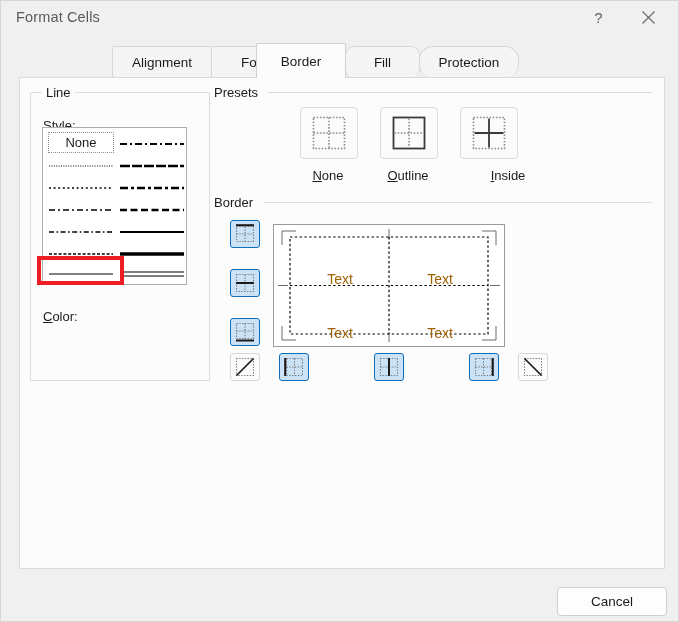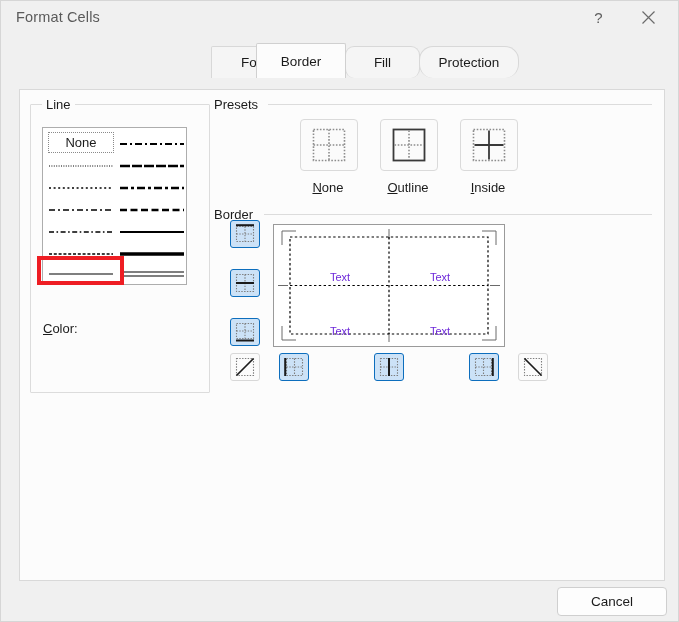--- a/index.html
+++ b/index.html
@@ -62,21 +62,20 @@
     z-index: 4;
     font-weight: 400;
   }
 
   
   #content {
     position: absolute; left: 18px; top: 76px;
     width: 646px; height: 492px;
     background: #fcfcfc;
     border: 1px solid #d9d9d9;
-    margin-top: 12px;
   }
 
   
   .group-label {
     position: absolute;
     font-size: 13px; color: #1b1b1b;
     background: #fcfcfc;
     padding: 0 4px;
     white-space: nowrap;
   }
@@ -157,21 +156,21 @@
 
   
   #preview-box {
     position: absolute;
     left: 272px; top: 223px; width: 232px; height: 123px;
     background: #ffffff;
     border: 1px solid #9a9a9a;
   }
   .ptext {
     position: absolute;
-    font-size: 11px; color: #6d28d9;
+    font-size: 14px; color: #a16207;
     width: 60px; text-align: center;
   }
 
   
   .bbtn {
     position: absolute;
     width: 30px; height: 28px;
     border-radius: 3px;
     border: 1px solid #d8d8d8;
     background: #fbfbfb;
@@ -217,20 +216,21 @@
     </div>
 
     <div class="tb-btn" id="close-btn">
       <svg width="15" height="15" viewBox="0 0 15 15" aria-hidden="true">
         <path d="M1.5 1.5 L13.5 13.5 M13.5 1.5 L1.5 13.5" stroke="#6b6b6b" stroke-width="1.2" fill="none"></path>
       </svg>
     </div>
   </div>
 
   <div id="tabstrip">
+    <div class="tab" style="left:111px; width:100px;">Alignment</div>
     <div class="tab" style="left:210px; width:87px;">Font</div>
     <div class="tab active" style="left:255px; width:90px;">Border</div>
     <div class="tab" style="left:344px; width:75px;border-radius:9px;">Fill</div>
     <div class="tab" style="left:418px; width:100px;border-radius:14px;">Protection</div>
   </div>
 
   <div id="content">
 
     <div class="group-frame" style="left:10px; top:14px; width:180px; height:289px;"></div>
     <div class="group-label" style="left:22px; top:7px;">Line</div>
@@ -268,21 +268,21 @@
         <path d="M28 10.5 V39.5 M13.5 25 H42.5" stroke="#3a3a3a" stroke-width="1.8" fill="none"></path>
       </svg>
     </div>
 
     <div class="preset-caption" style="left:268px; top:90px;">
       <span class="akey">N</span><span>one</span>
     </div>
     <div class="preset-caption" style="left:348px; top:90px;">
       <span class="akey">O</span><span>utline</span>
     </div>
-    <div class="preset-caption" style="left:428px; top:90px;">
+    <div class="preset-caption" style="left:448px; top:90px;">
       <span class="akey">I</span><span>nside</span>
     </div>
 
     <div class="group-label" style="left:190px; top:117px;">Border</div>
     <div class="rule" style="left:244px; top:124px; width:388px;"></div>
 
   </div>
 
   <div id="stylebox">
     <div id="none-cell">None</div>

